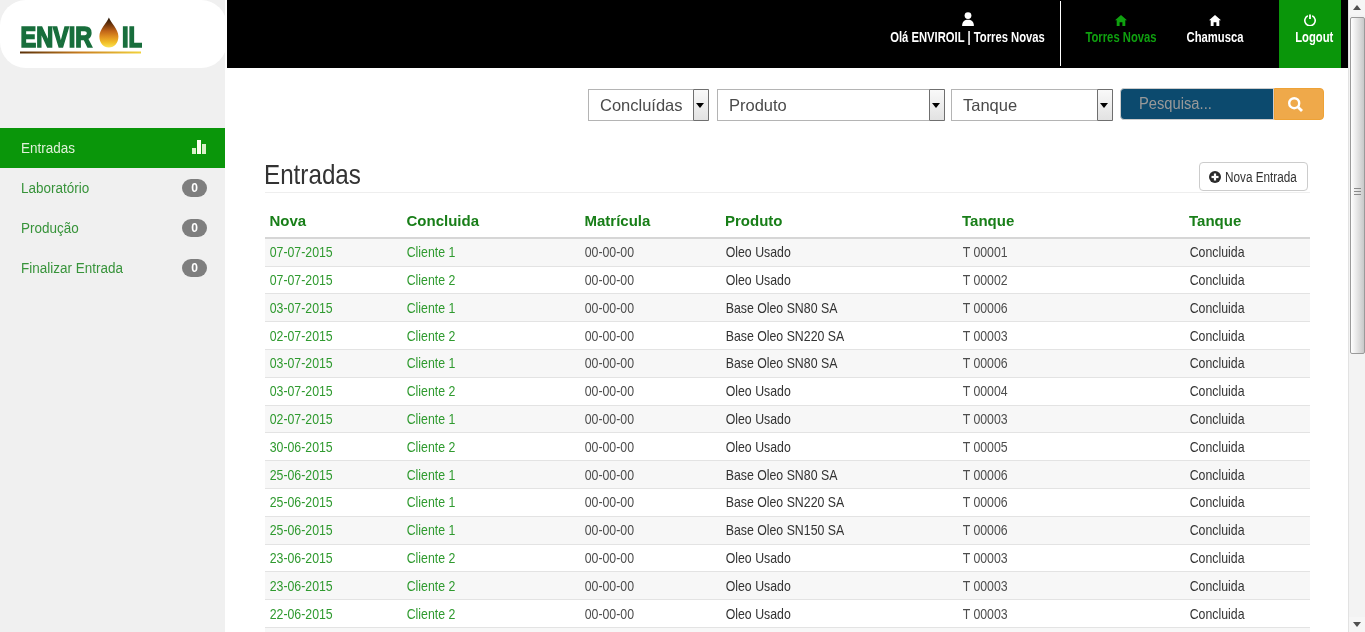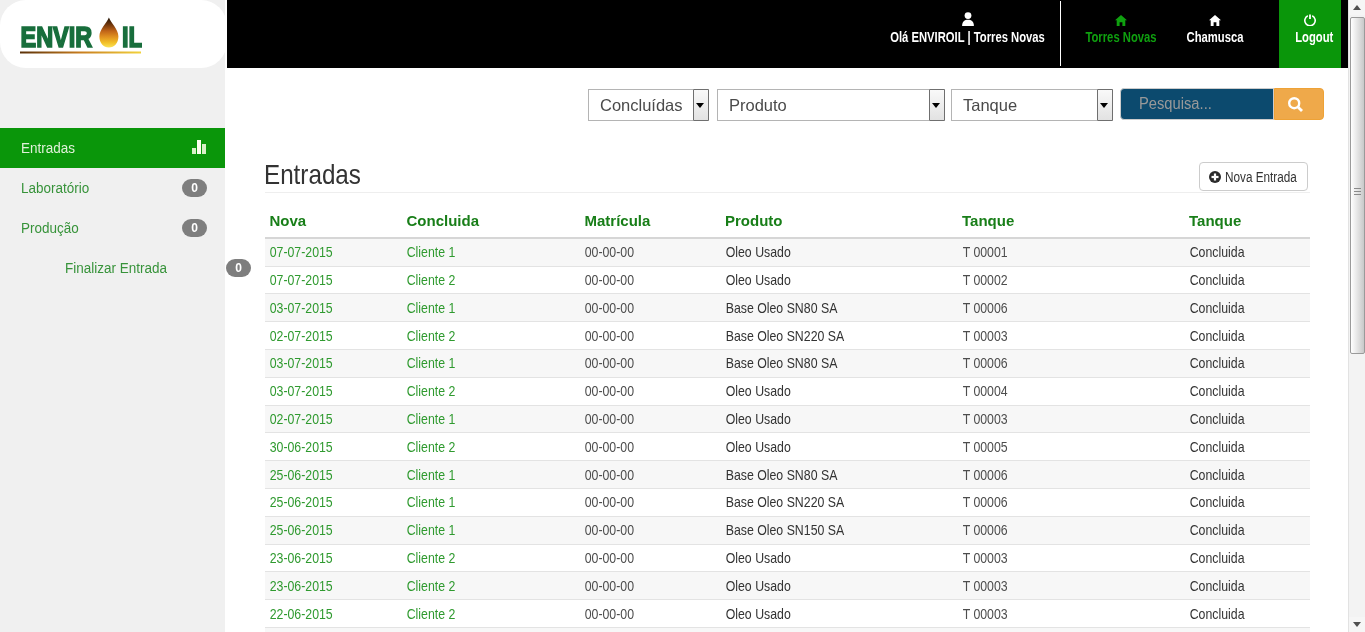--- a/index.html
+++ b/index.html
@@ -127,21 +127,21 @@
       </span>
   </div>
   <div class="menu-item abs" style="top:168px;align-items:center;">
       <b>Laboratório</b>
       <span class="badge">0</span>
     </div>
   <div class="menu-item abs" style="top:208px;">
       <b>Produção</b>
       <span class="badge">0</span>
     </div>
-  <div class="menu-item abs" style="top:248px;margin-left:44px;">
+  <div class="menu-item abs" style="top:248px;">
       <b>Finalizar Entrada</b>
       <span class="badge">0</span>
     </div>
 </div>
 
 <div class="abs" id="topbar">
   <div class="tb-block" style="left:630px; width:221px;">
     <span class="tb-ic">
       <svg width="13" height="14" viewBox="0 0 13 14" fill="#fff">
         <circle cx="6.5" cy="3.6" r="3.4"></circle>

